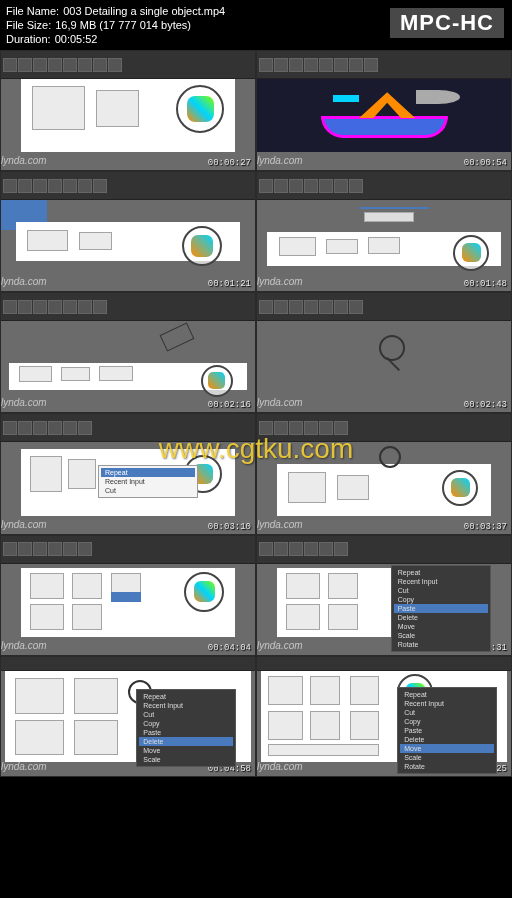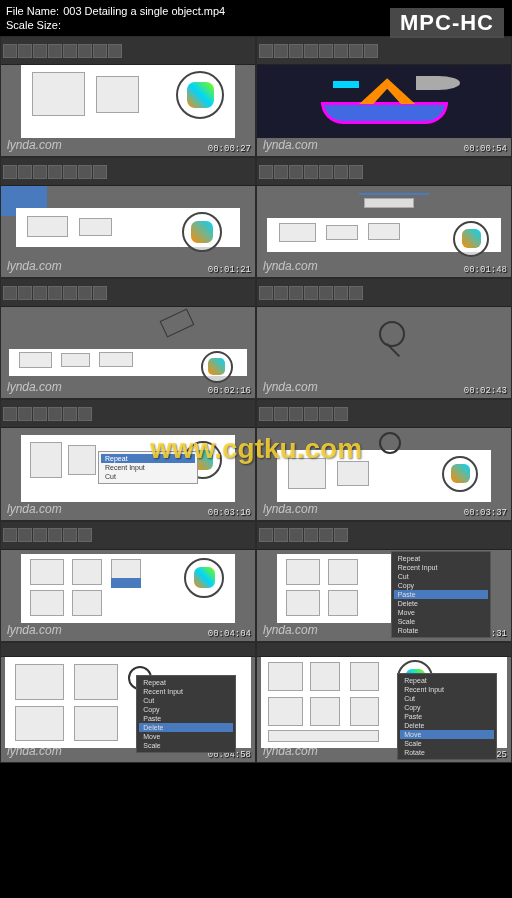--- a/index.html
+++ b/index.html
@@ -8,40 +8,45 @@
 .header-row { display: flex; }
 .header-label { margin-right: 4px; }
 .app-badge { position: absolute; top: 8px; right: 8px; background: rgba(80,80,80,0.9); color: #fff; font-size: 22px; font-weight: bold; padding: 2px 10px; letter-spacing: 1px; z-index: 20; }
 .grid { display: grid; grid-template-columns: 1fr 1fr; grid-template-rows: repeat(7, 1fr); height: 848px; gap: 0; }
 .thumb { background: #6b6b6b; border: 1px solid #2a2a2a; position: relative; overflow: hidden; }
 .thumb-toolbar { height: 28px; background: #333; border-bottom: 1px solid #222; display: flex; align-items: center; padding: 0 2px; gap: 1px; }
 .tb-icon { width: 14px; height: 14px; background: #555; border: 1px solid #666; }
 .canvas-light { position: absolute; top: 28px; left: 20px; right: 20px; bottom: 18px; background: #fff; }
 .canvas-dark { position: absolute; top: 28px; left: 0; right: 0; bottom: 18px; background: #1a1a2e; }
 .timecode { position: absolute; bottom: 2px; right: 4px; font-size: 9px; font-family: 'Courier New', monospace; color: rgba(255,255,255,0.85); text-shadow: 1px 1px 1px #000; z-index: 5; }
-.watermark { position: absolute; top: 50%; left: 50%; transform: translate(-50%, -50%); font-size: 28px; font-weight: bold; color: rgba(255,215,50,0.85); z-index: 30; pointer-events: none; text-shadow: 1px 1px 2px rgba(0,0,0,0.5); }
+.watermark { position: absolute; top: 50%; left: 50%; transform: translate(-50%, -50%); font-size: 28px; font-weight: normal; color: rgba(255,215,50,0.85); z-index: 30; pointer-events: none; text-shadow: 1px 1px 2px rgba(0,0,0,0.5); }
 .tech-drawing { position: absolute; background: rgba(0,0,0,0.08); border: 1px solid rgba(0,0,0,0.3); }
 .circle-view { position: absolute; border: 2px solid #444; border-radius: 50%; background: rgba(255,255,255,0.7); }
 .context-menu { position: absolute; background: #3a3a3a; border: 1px solid #555; min-width: 100px; font-size: 7px; padding: 2px; z-index: 6; }
 .menu-item { padding: 1px 4px; color: #ddd; white-space: nowrap; }
 .menu-item.hl { background: #4a7abe; }
-.lynda { position: absolute; bottom: 4px; left: 6px; font-size: 12px; color: rgba(255,255,255,0.6); font-style: italic; }
+.lynda { position: absolute; bottom: 4px; left: 0; font-size: 10px; color: rgba(255,255,255,0.6); font-style: italic; }
 </style>
 </head>
 <body>
 
 <div class="app-badge">MPC-HC</div>
 
 <div class="header">
   <div class="header-row">
     <span class="header-label">File Name:</span>
     <span>003 Detailing a single object.mp4</span>
   </div>
   <div class="header-row">
-    <span class="header-label">Scale Size:</span>
+    <span class="header-label">File Size:</span>
+    <span>16,9 MB (17 777 014 bytes)</span>
+  </div>
+  <div class="header-row">
+    <span class="header-label">Duration:</span>
+    <span>00:05:52</span>
   </div>
 </div>
 
 <div class="grid">
 
   <div class="thumb">
     <div class="thumb-toolbar">
       <div class="tb-icon"></div>
         <div class="tb-icon"></div>
         <div class="tb-icon"></div>

